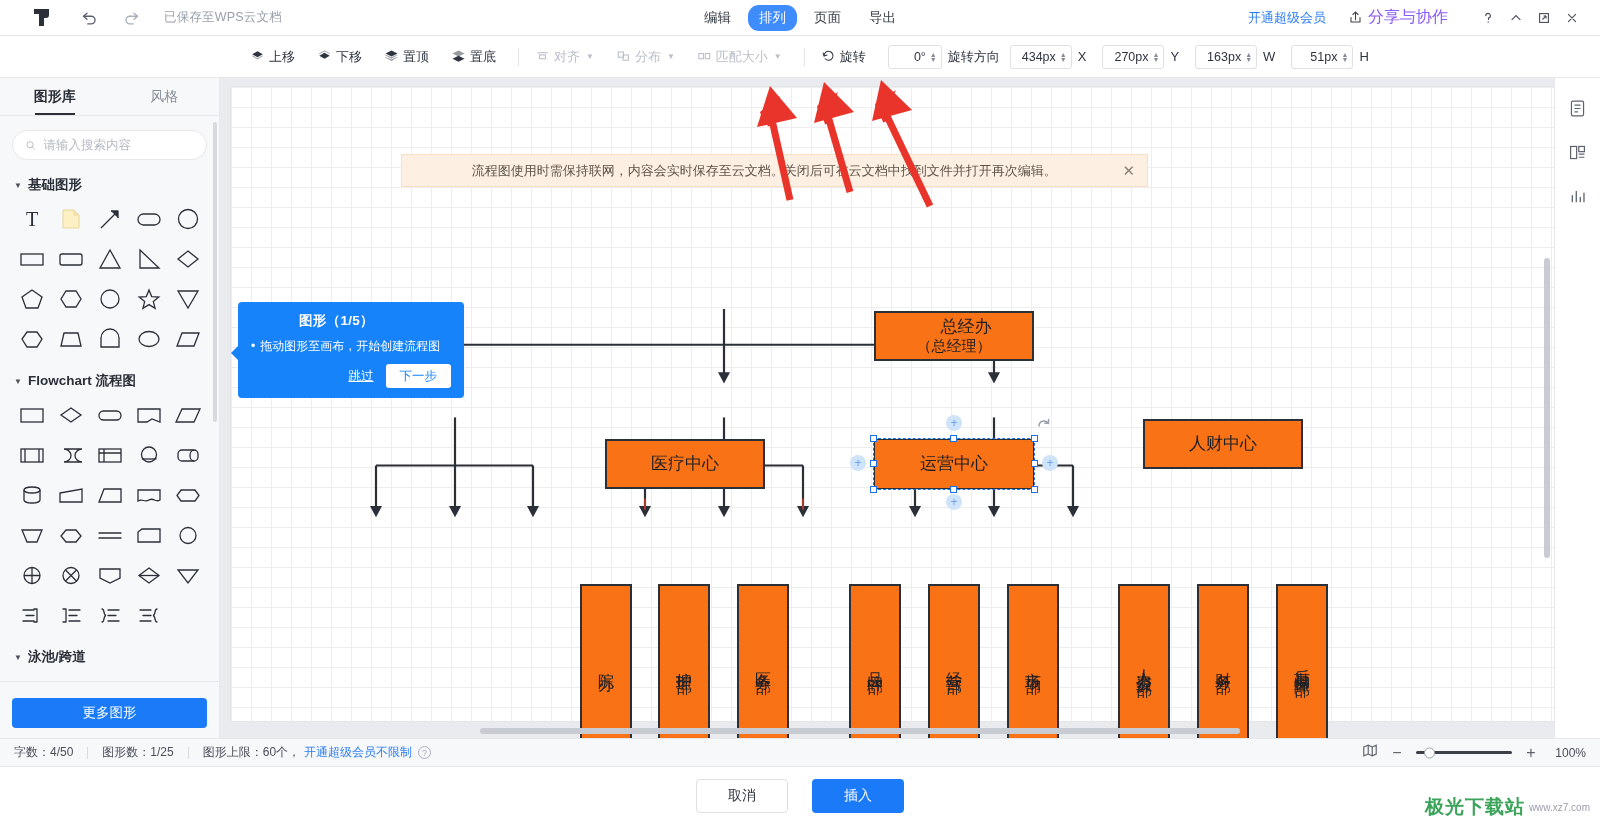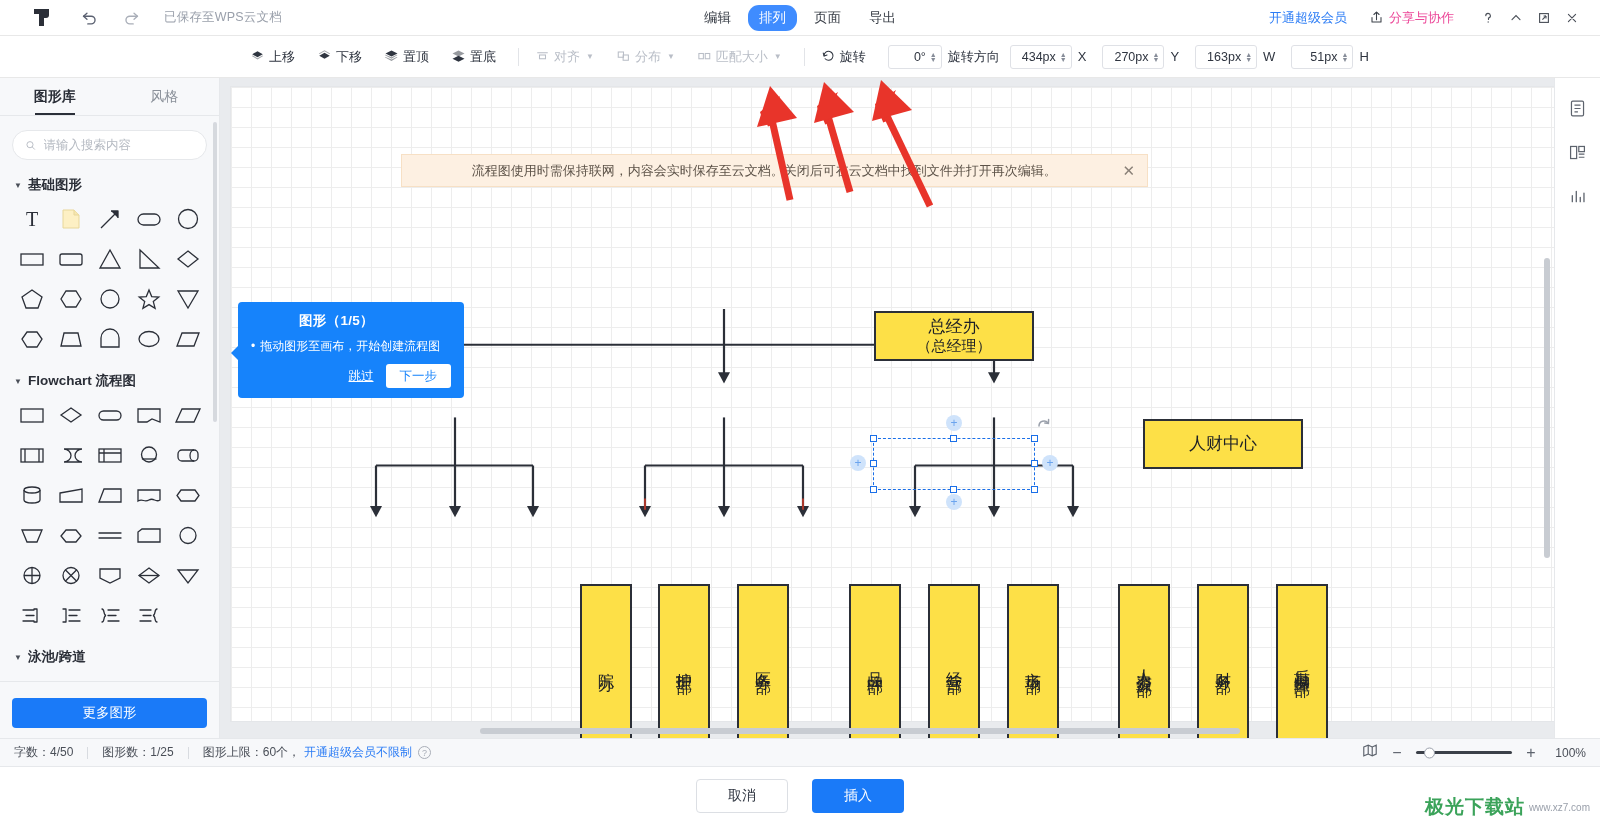--- a/index.html
+++ b/index.html
@@ -36,22 +36,22 @@
   .cm-item {
     font-size: 13.5px; color: #3b4049; padding: 4px 11px; border-radius: 11px; cursor: pointer;
     white-space: nowrap;
   }
   .cm-item.active { background: #3f8cff; color: #fff; }
   .right-group {
     position: absolute; right: 14px; display: flex; align-items: center; gap: 0px;
   }
   .vip-link { font-size: 13px; color: #2b7cf5; cursor: pointer; margin-right: 22px; white-space: nowrap;}
   .share-btn {
-    display: flex; align-items: center; gap: 5px; font-size: 13px; color: #ec4899;
-    cursor: pointer; margin-right: 20px; white-space: nowrap;
+    display: flex; align-items: center; gap: 5px; font-size: 16px; color: #8b5cf6;
+    cursor: pointer; margin-right: 26px; white-space: nowrap;
   }
   .win-icon {
     width: 28px; height: 28px; display: flex; align-items: center; justify-content: center;
     color: #4a4f58; cursor: pointer;
   }
 
   
   .toolbar2 {
     height: 42px; flex: 0 0 42px; display: flex; align-items: center;
     background: #fff; border-bottom: 1px solid #e8e8e8; padding-left: 250px;
@@ -168,23 +168,23 @@
   .tut-actions { display: flex; align-items: center; justify-content: flex-end; gap: 12px; margin-top: 11px;}
   .tut-skip { font-size: 12.5px; color: #fff; text-decoration: underline; cursor: pointer; }
   .tut-next {
     background: #fff; color: #1683fb; border: none; border-radius: 3px; height: 24px;
     padding: 0 14px; font-size: 12.5px; cursor: pointer; font-family: inherit;
   }
 
   
   .flow { position: absolute; left: 0; top: 0; width: 100%; height: 100%; }
   .node {
-    position: absolute; border: 2.5px solid #2b2f38; background: #fde047;
+    position: absolute; border: 2.5px solid #2b2f38; background: #f97316;
     display: flex; align-items: center; justify-content: center;
-    font-size: 17px; color: #1c1f26; text-align: center; line-height: 1.25;
+    font-size: 17px; color: #1c1f26; text-align: right; line-height: 1.25;
   }
   .node.vert {
     writing-mode: vertical-rl; text-orientation: upright;
     letter-spacing: 3px; font-size: 16px;
   }
   .node.selected { border: 1.5px solid #2b2f38; }
   .sel-overlay { position: absolute; border: 1.5px dashed #1a6fe8; pointer-events: none; }
   .hnd {
     position: absolute; width: 7px; height: 7px; background: #fff; border: 1.5px solid #1a6fe8;
   }
@@ -792,21 +792,23 @@
         <path d="M504 324 l-6 -12 h12 Z" fill="#2b2f38"></path>
       </svg>
 
       <div class="node" style="left:654px; top:233px; width:160px; height:50px;">
         <div>
           <div>总经办</div>
           <div style="font-size:15px">（总经理）</div>
         </div>
       </div>
 
-
+      <div class="node" style="left:385px; top:361px; width:160px; height:50px;">医疗中心</div>
+
+      <div class="node selected" style="left:654px; top:361px; width:160px; height:50px;">运营中心</div>
       <div class="sel-overlay" style="left:653px; top:360px; width:162px; height:52px;"></div>
       <div class="hnd" style="left:650px; top:357px;"></div>
       <div class="hnd" style="left:730px; top:357px;"></div>
       <div class="hnd" style="left:811px; top:357px;"></div>
       <div class="hnd" style="left:650px; top:382px;"></div>
       <div class="hnd" style="left:811px; top:382px;"></div>
       <div class="hnd" style="left:650px; top:408px;"></div>
       <div class="hnd" style="left:730px; top:408px;"></div>
       <div class="hnd" style="left:811px; top:408px;"></div>
       <div class="plus-hnd" style="left:726px; top:337px;">+</div>

